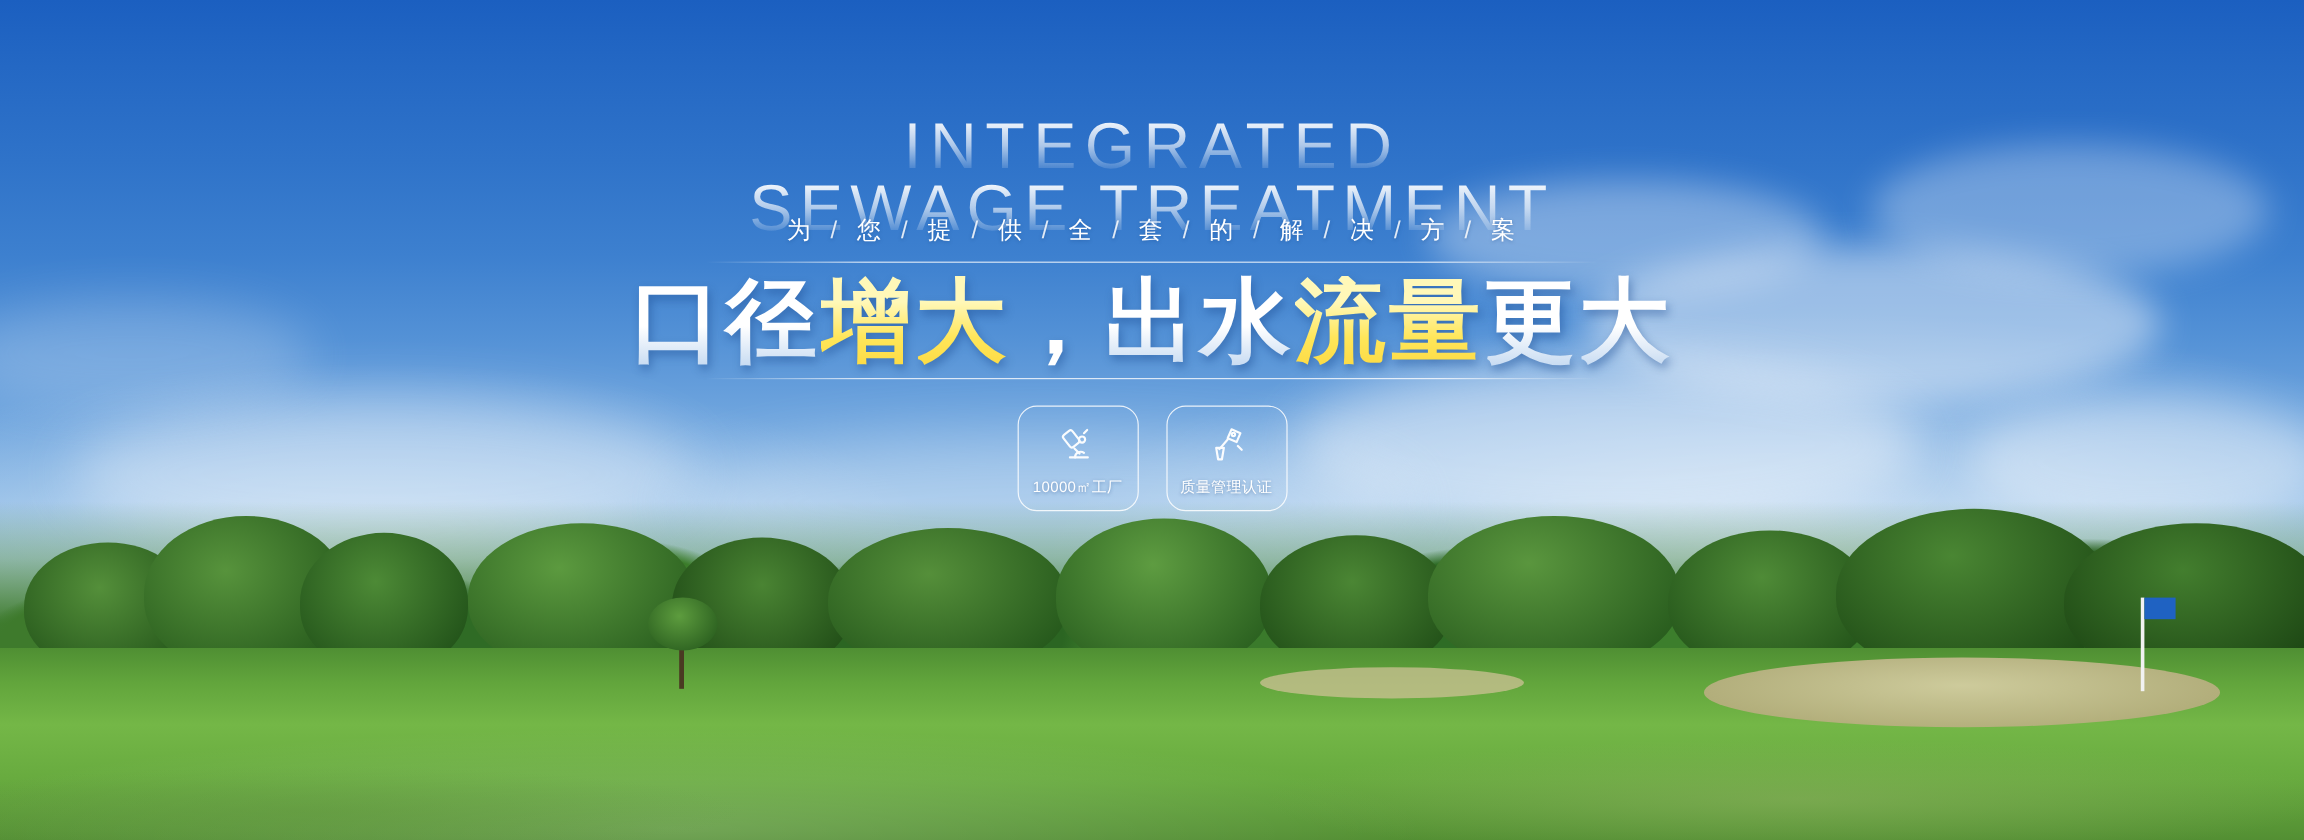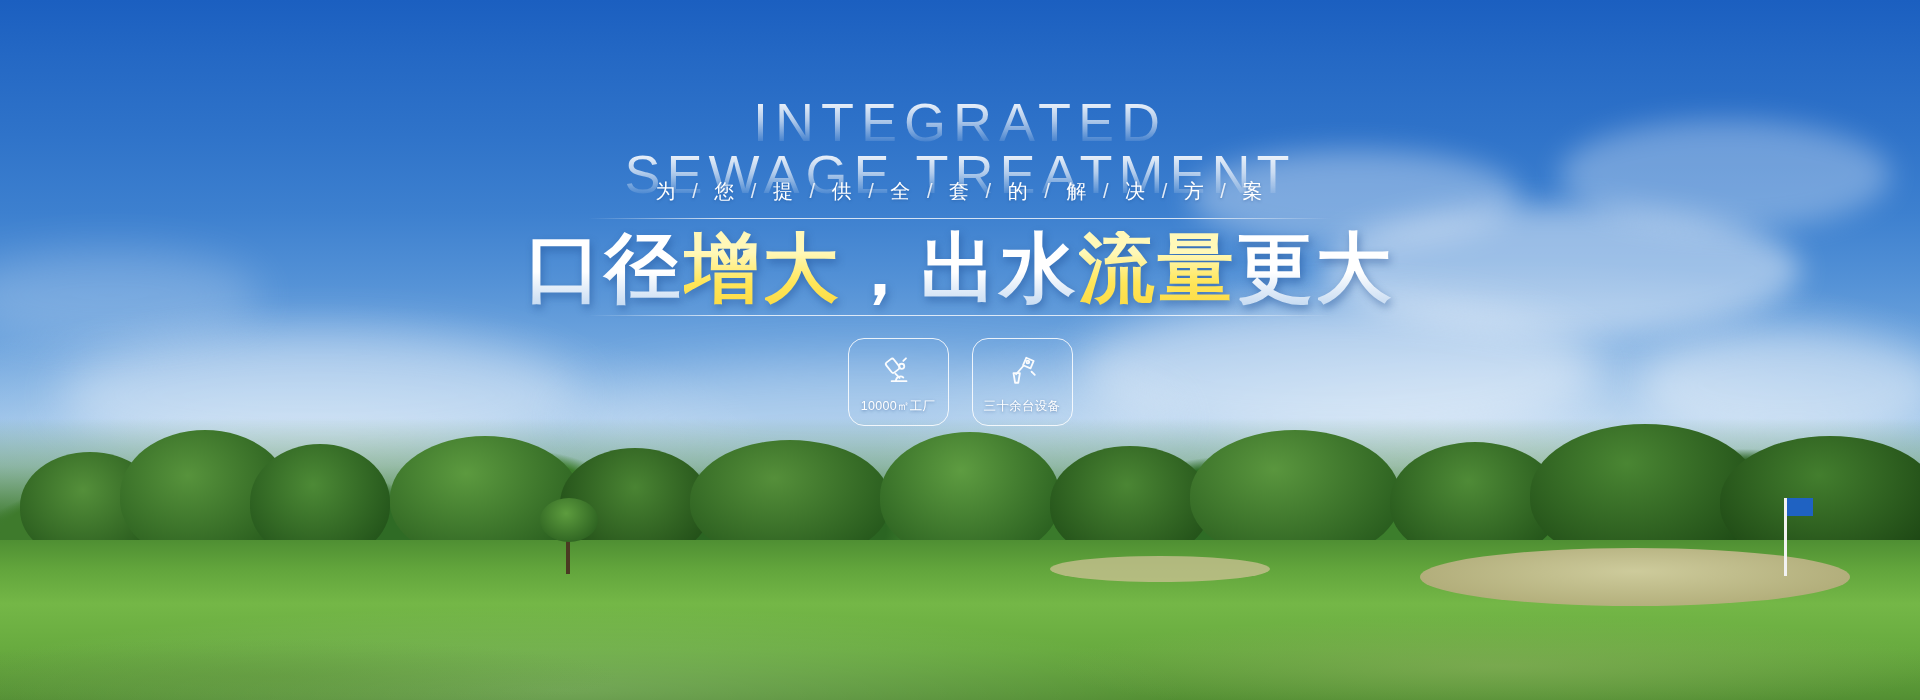--- a/index.html
+++ b/index.html
@@ -258,19 +258,19 @@
       <div class="badge">
         <span class="ico">
           <svg viewBox="0 0 32 32" fill="none" stroke="#ffffff" stroke-width="1.7" stroke-linecap="round" stroke-linejoin="round">
             <path d="M20 4.5 l7 3 -3 7 -7 -3 z"></path>
             <circle cx="21.5" cy="8.5" r="1.3"></circle>
             <path d="M17 12.5 L10.5 20"></path>
             <path d="M8 19 h6 l-1.5 9 h-3 z"></path>
             <path d="M25 17.5 l3 3"></path>
           </svg>
         </span>
-        <span class="cap">三十余台设备</span>
+        <span class="cap">质量管理认证</span>
       </div>
 
 
     </div>
   </div>
 </div>
 
 </body></html>

